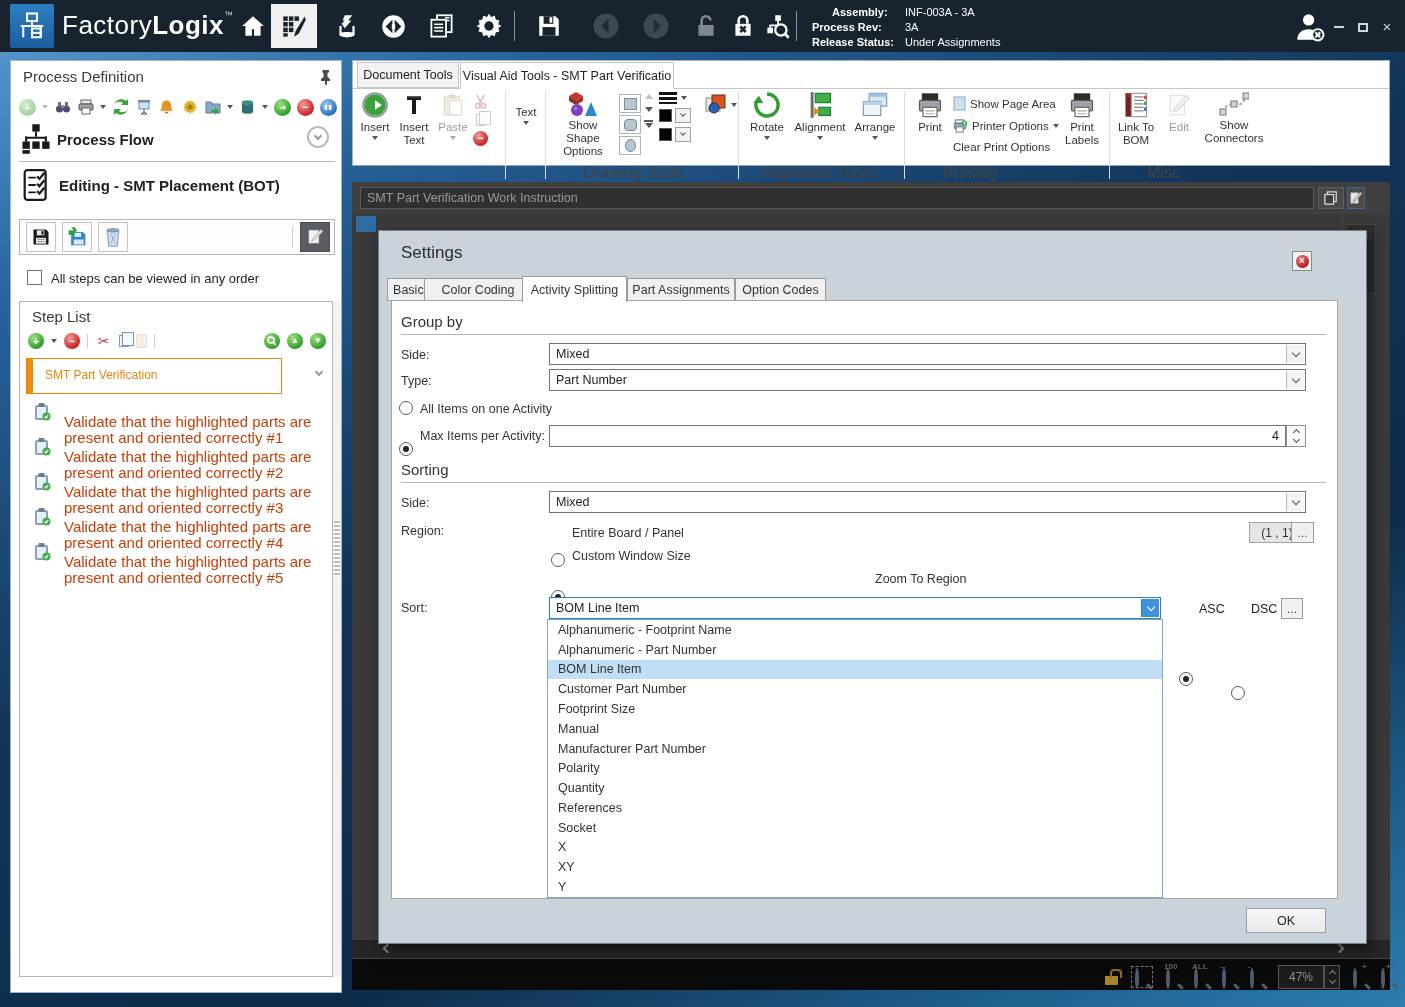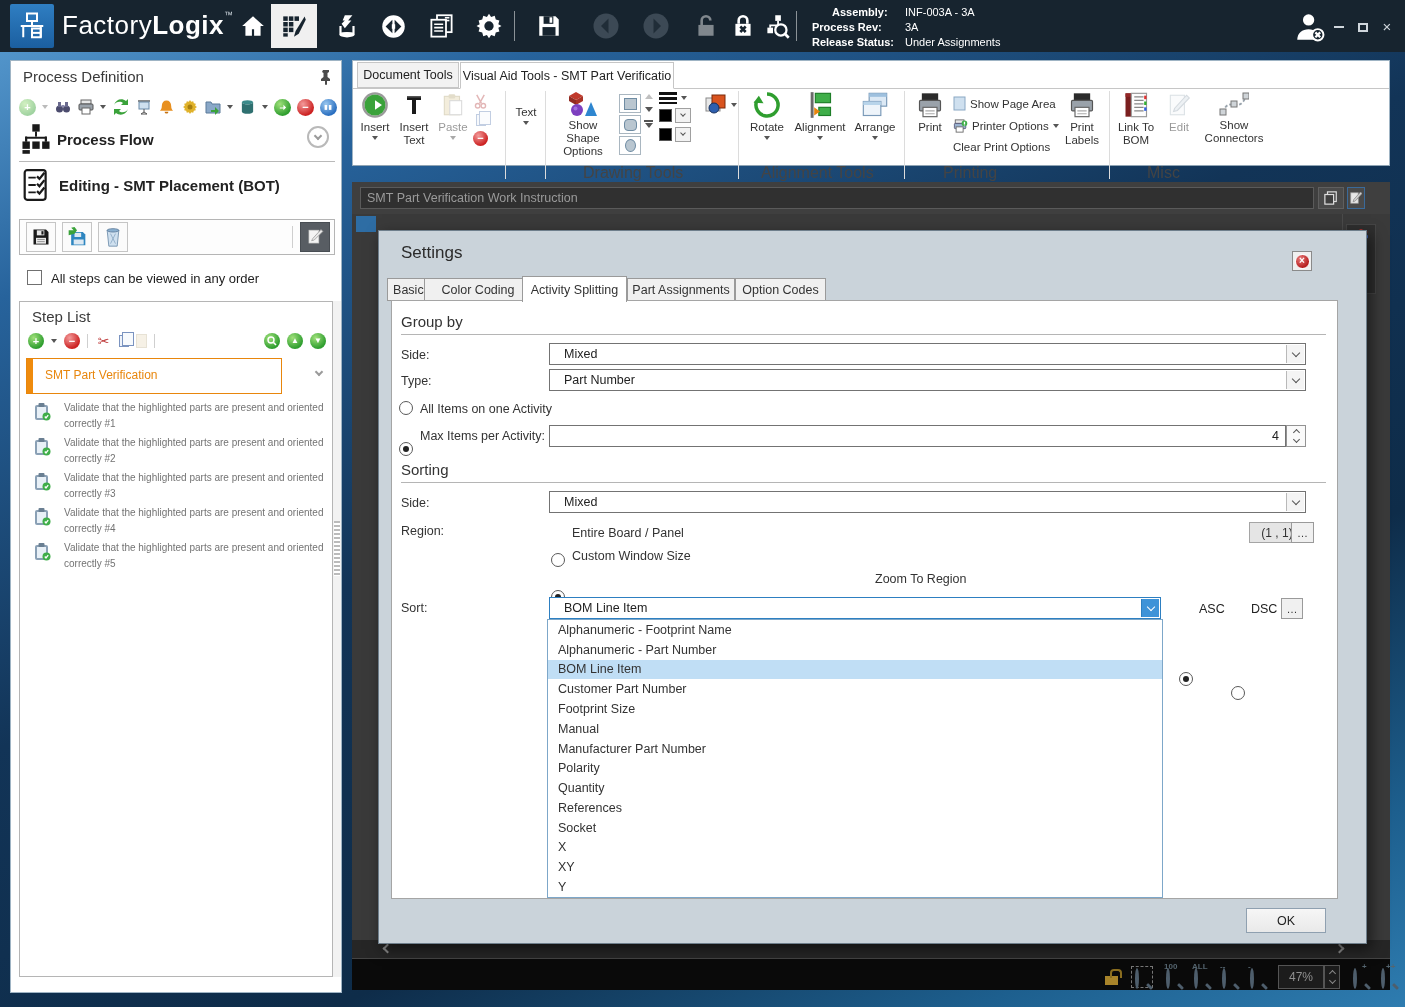--- a/index.html
+++ b/index.html
@@ -53,21 +53,21 @@
 .sl-tools{left:8px;top:30px;height:18px;display:flex;align-items:center;gap:7px;width:298px}
 .ic-cut::after{content:"✂";font-size:14px;color:#c04040}
 .copy-ic{width:10px;height:12px;border:1.5px solid #7a93c0;background:#eef3fa;position:relative}
 .copy-ic::after{content:"";position:absolute;left:2px;top:-4px;width:10px;height:12px;border:1.5px solid #7a93c0;background:#f7fafd}
 .paste-ic{width:11px;height:14px;background:#efe7d2;border:1px solid #d5ccb4;opacity:.55}
 .vline{width:1px;height:14px;background:#cfcfcf}
 .sel-step{left:6px;top:56px;width:256px;height:36px;border:1px solid #e8860c;background:#fff}
 .sel-bar{position:absolute;left:0;top:0;width:6px;height:100%;background:#ef8b0d}
 .sel-txt{position:absolute;left:18px;top:9px;font-size:12px;color:#e8860c}
 .step-row{left:8px;width:300px;height:35px}
-.step-txt{position:absolute;left:36px;top:0;width:262px;font-size:10px;color:#737373;line-height:16px}
+.step-txt{position:absolute;left:36px;top:14px;width:262px;font-size:15px;color:#c2410c;line-height:16px}
 .clip{position:absolute;left:6px;top:2px}
 .pscroll{left:322px;top:240px;width:8px;height:676px;background:#f2f2f2}
 .pthumb{position:absolute;left:1px;top:220px;width:6px;height:55px;background:repeating-linear-gradient(180deg,#bbb 0 2px,#fff 2px 4px)}
 
 .ribbon{left:352px;top:60px;width:1038px;height:106px;background:#fff;border:1px solid #9fb4c4;border-bottom:1px solid #8fa4b4}
 .rtab{top:1px;height:26px;font-size:12.5px;color:#222;display:flex;align-items:center;justify-content:center;background:#f2f2f2;border:1px solid #c6c6c6}
 .rtab.active{background:#fff;border-bottom-color:#fff;height:27px;z-index:2}
 .tabline{left:0;top:27px;width:1036px;height:1px;background:#c6c6c6}
 .gsep{top:30px;width:1px;height:88px;background:#dcdcdc}
 .glabel{top:103px;height:16px;font-size:16px;color:#444;text-align:left}
@@ -109,21 +109,21 @@
 .dlg-title{left:22px;top:12px;font-size:17px;color:#2b2b2b}
 .dlg-close{left:913px;top:20px;width:20px;height:20px;background:#f0f0f0;border:1px solid #8a8a8a;display:flex;align-items:center;justify-content:center}
 .redx{width:15px;height:15px;border-radius:50%;background:radial-gradient(circle at 35% 30%,#e87a7a,#b61f1f 70%);border:1px solid #fff;color:#fff;font-size:10px;font-weight:bold;display:flex;align-items:center;justify-content:center}
 .redx::after{content:"×";margin-top:-1px}
 .dtab{top:47px;height:23px;background:#f0f0f0;border:1px solid #9a9a9a;font-size:12.5px;color:#333;display:flex;align-items:center;justify-content:center;z-index:2}
 .dtab.active{top:45px;height:26px;background:#fff;border-bottom:none;z-index:4}
 .dlg-panel{left:12px;top:69px;width:947px;height:599px;background:#fff;border:1px solid #a5a5a5;z-index:3}
 .sect{font-size:15px;color:#333}
 .rule{height:1px;background:#b5b5b5}
 .flabel{font-size:12.5px;color:#333}
-.combo{background:#fff;border:1px solid #737373;font-size:12.5px;color:#222;line-height:20px;padding:0 24px 0 14px;height:22px}
+.combo{background:#fff;border:1px solid #737373;font-size:12.5px;color:#222;line-height:20px;padding:0 24px 0 6px;height:22px}
 .combo .btn{position:absolute;right:1px;top:1px;bottom:1px;width:18px;background:#f4f4f4;border-left:1px solid #b9b9b9;display:flex;align-items:center;justify-content:center}
 .combo .btn .chvd{width:6px;height:6px;border-right:1.5px solid #555;border-bottom:1.5px solid #555;transform:rotate(45deg);margin-top:-3px}
 .combo.open{border-color:#2d7fc1}
 .combo.open .btn{background:#3e93d8;border-left-color:#2d7fc1}
 .combo.open .btn .chvd{border-color:#fff}
 .radio{width:14px;height:14px;border:1px solid #595959;border-radius:50%;background:#fff;position:relative}
 .radio.sel::after{content:"";position:absolute;left:3px;top:3px;width:6px;height:6px;border-radius:50%;background:#222}
 .numin{background:#fff;border:1px solid #737373;font-size:12.5px;color:#222;text-align:right;padding:0 6px;height:22px;font-family:"Liberation Sans",sans-serif}
 .spin2{width:20px;height:22px;background:#fafafa;border:1px solid #939393;display:flex;flex-direction:column;align-items:center;justify-content:center;gap:2px}
 .spin2 .u{width:5px;height:5px;border-left:1.5px solid #555;border-top:1.5px solid #555;transform:rotate(45deg);margin-top:2px}

